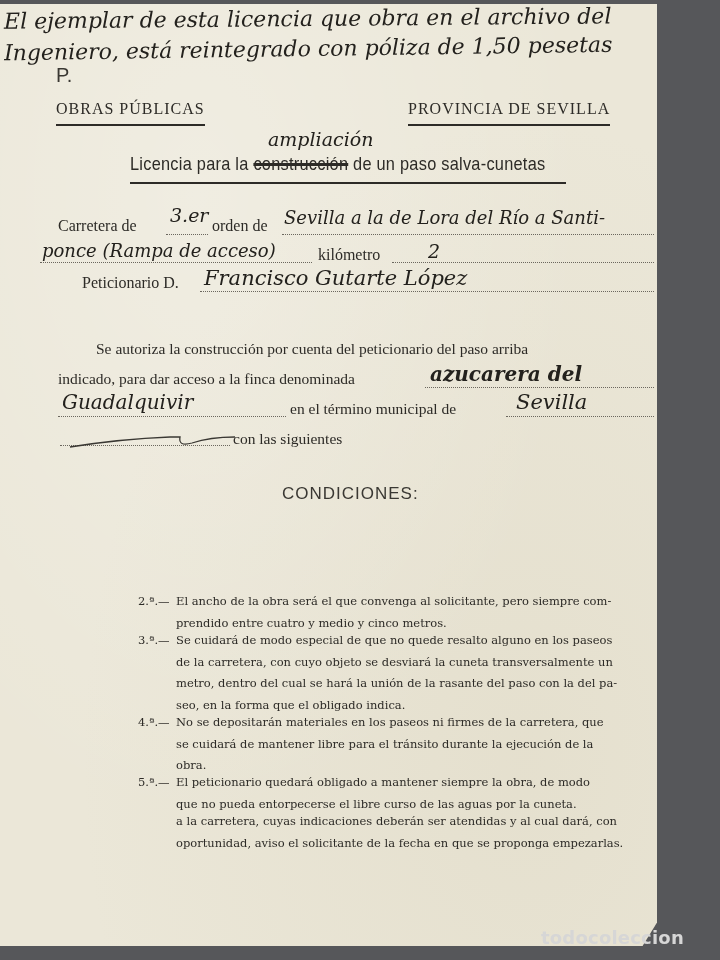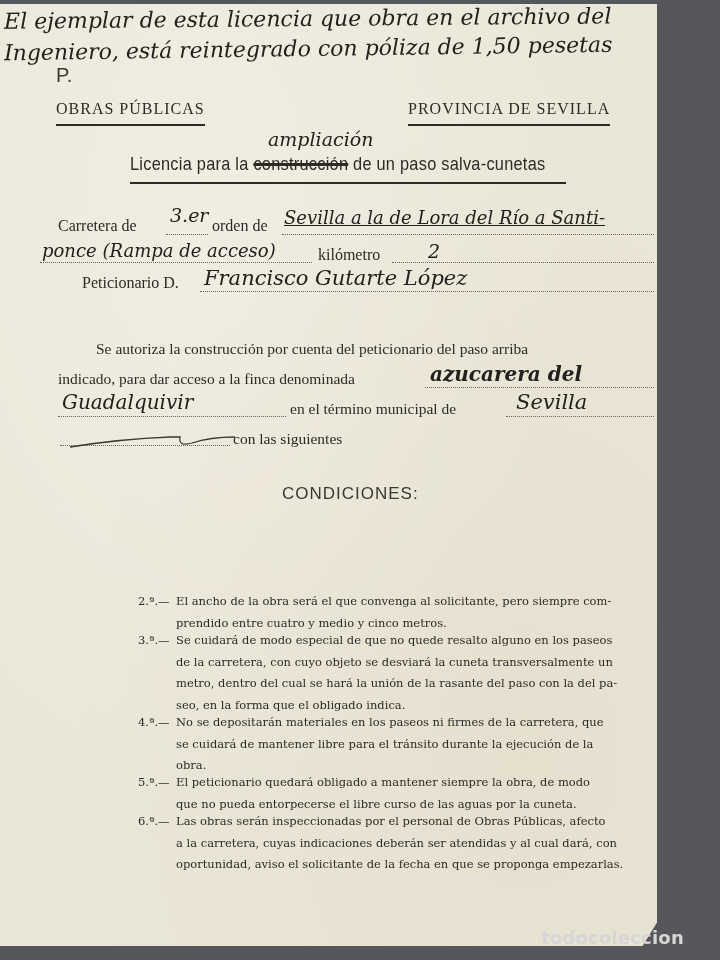--- a/index.html
+++ b/index.html
@@ -69,21 +69,21 @@
     <span class="strike">construcción</span>
     <span>de un paso salva-cunetas</span>
   </div>
   <div class="title-rule"></div>
 
   <div class="print field-label" style="left:58px; top:213px;">Carretera de</div>
   <div class="dots" style="left:166px; top:230px; width:42px;"></div>
   <div class="hand" style="left:170px; top:200px; font-size:19px;">3.er</div>
   <div class="print field-label" style="left:212px; top:213px;">orden de</div>
   <div class="dots" style="left:282px; top:230px; width:372px;"></div>
-  <div class="hand" style="left:284px; top:203px; font-size:18px;text-decoration:underline;">Sevilla a la de Lora del Río a Santi-</div>
+  <div class="hand" style="left:284px; top:203px; font-size:18px;">Sevilla a la de Lora del Río a Santi-</div>
 
   <div class="dots" style="left:40px; top:258px; width:272px;"></div>
   <div class="hand" style="left:42px; top:236px; font-size:18px;">ponce (Rampa de acceso)</div>
   <div class="print field-label" style="left:318px; top:242px;">kilómetro</div>
   <div class="dots" style="left:392px; top:258px; width:262px;"></div>
   <div class="hand" style="left:428px; top:236px; font-size:19px;">2</div>
 
   <div class="print field-label" style="left:58px; top:270px;margin-left:24px;">Peticionario D.</div>
   <div class="dots" style="left:200px; top:287px; width:454px;"></div>
   <div class="hand" style="left:204px; top:262px; font-size:21px;">Francisco Gutarte López</div>
@@ -125,20 +125,19 @@
     <div class="line indent">se cuidará de mantener libre para el tránsito durante la ejecución de la</div>
     <div class="line indent">obra.</div>
   </div>
 
   <div class="cond" style="top:768px;">
     <div class="line"><span class="num">5.ª.—</span><span>El peticionario quedará obligado a mantener siempre la obra, de modo</span></div>
     <div class="line indent">que no pueda entorpecerse el libre curso de las aguas por la cuneta.</div>
   </div>
 
   <div class="cond" style="top:807px;">
-    <div class="line"><span class="num">6.ª.—</span><span>Las obras serán inspeccionadas por el personal de Obras Públicas, afecto</span></div>
     <div class="line indent">a la carretera, cuyas indicaciones deberán ser atendidas y al cual dará, con</div>
     <div class="line indent">oportunidad, aviso el solicitante de la fecha en que se proponga empezarlas.</div>
   </div>
 
 </div>
 
 <div class="watermark">todocoleccion</div>
 
 </body></html>

